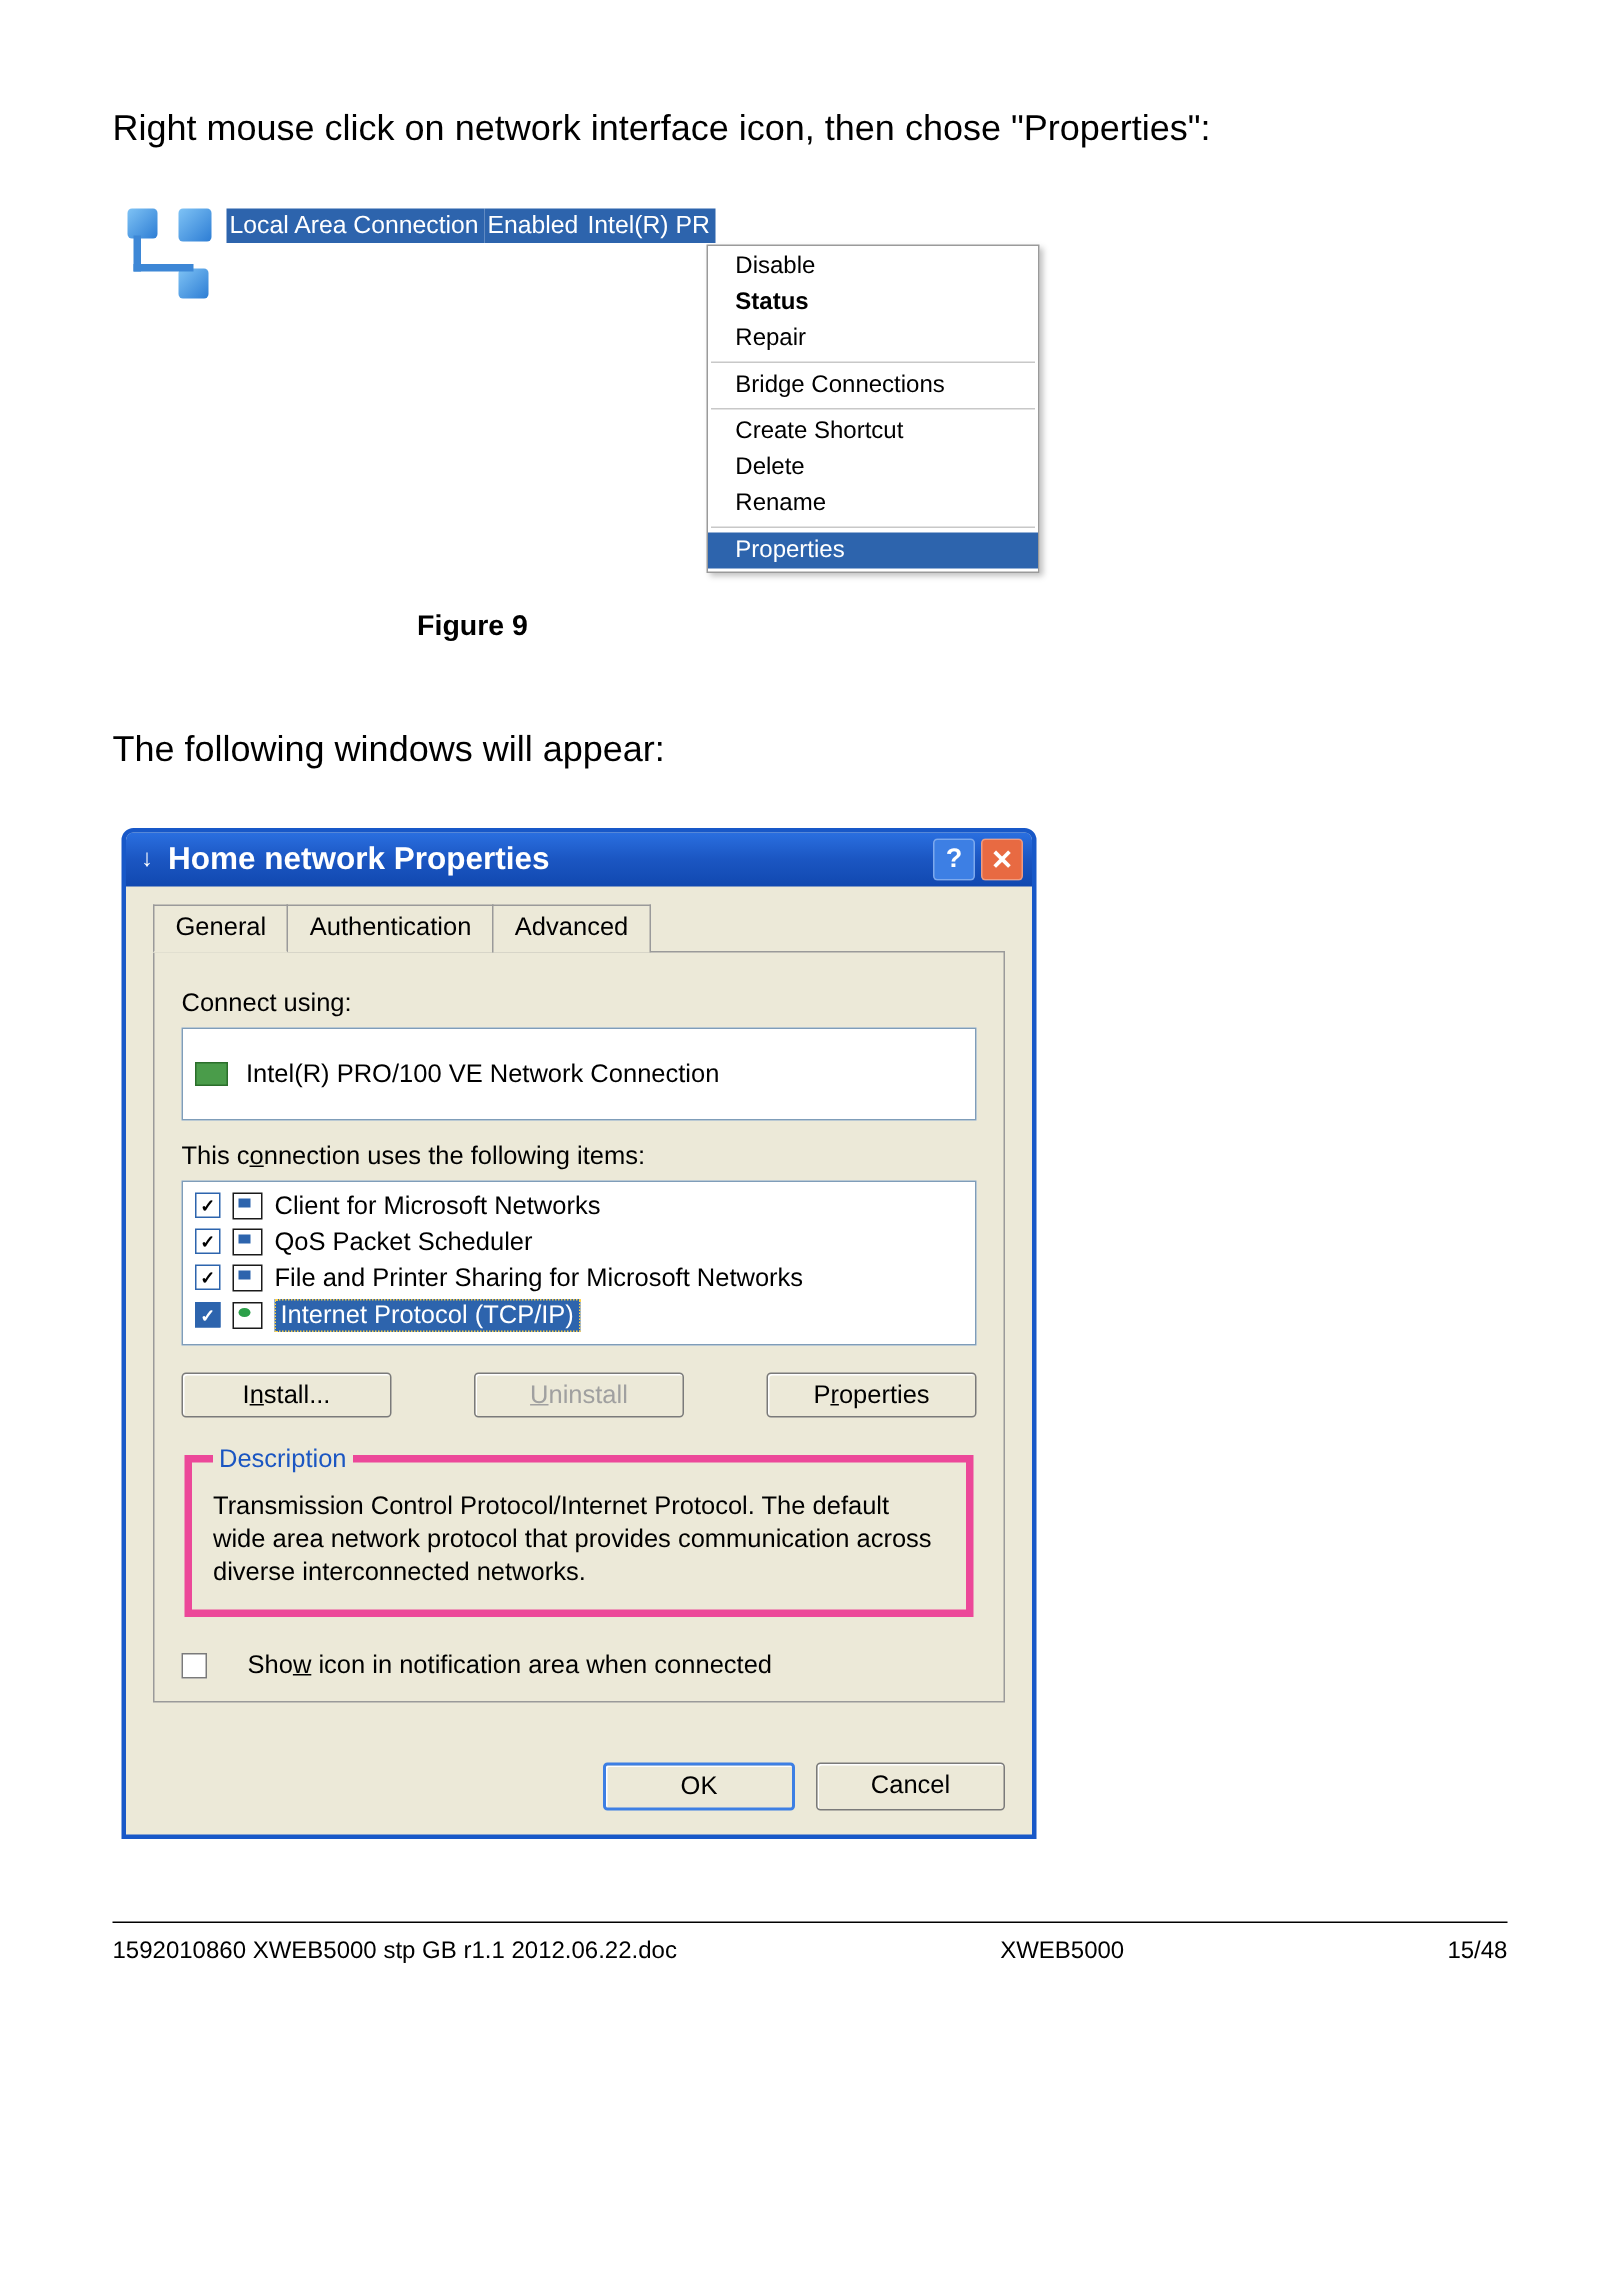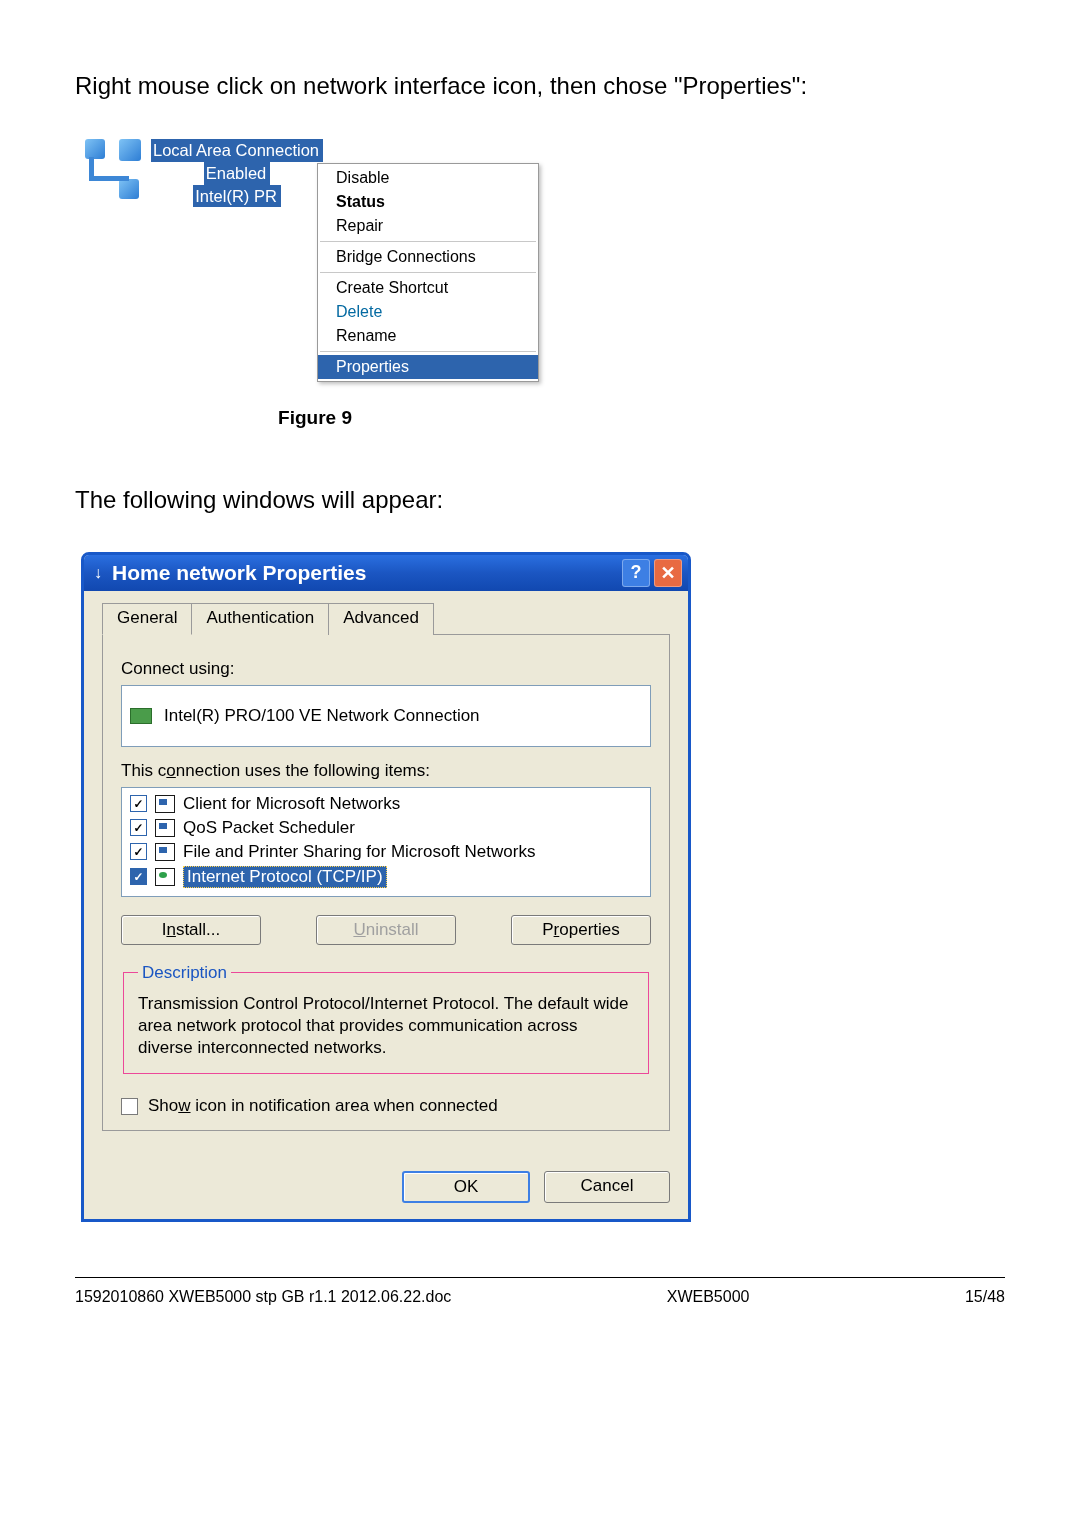--- a/index.html
+++ b/index.html
@@ -53,41 +53,41 @@
     font-family: Tahoma, Arial, sans-serif;
     font-size: 16.5px;
     line-height: 1.25;
     color:#ffffff;
     background:#2d64ad;
     padding:1px 4px 1px 2px;
     display:inline-block;
   }
   .conn-labels {
     display:flex;
-    flex-direction:column;
-    align-items:center;
+    flex-direction:row;
+    align-items:flex-end;
     margin-top:2px;
   }
   .ctx-menu {
     width: 220px;
     background:#ffffff;
     border:1px solid #9a9a9a;
     box-shadow: 2px 2px 4px rgba(0,0,0,.25);
     font-family: Tahoma, Arial, sans-serif;
     font-size: 16px;
     padding: 2px 0;
     margin-left: -6px;
     margin-top: 26px;
   }
   .ctx-item {
     padding: 3px 18px;
     white-space: nowrap;
   }
   .ctx-item.bold { font-weight: bold; }
-  .ctx-item.disabled { color:#0369a1; }
+  .ctx-item.disabled { color:#000000; }
   .ctx-item.selected {
     background:#2d64ad;
     color:#ffffff;
   }
   .ctx-sep {
     height:0;
     border-top:1px solid #c8c8c8;
     margin:3px 2px;
   }
   .fig-caption {
@@ -219,30 +219,30 @@
     background:#2d64ad;
   }
   .li-icon.net::after { background:#2da04a; border-radius:50%; }
   .li-row.selected span.li-text {
     background:#2d64ad;
     color:#ffffff;
     border:1px dotted #ffd24a;
     padding:0 3px;
   }
   fieldset.desc {
-    border:1px solid #ec4899;
+    border:5px solid #ec4899;
     margin-top:18px;
     padding:10px 14px 14px 14px;
   }
   fieldset.desc legend { color:#1b56c2; font-size:17px; padding:0 4px; }
   .desc-text { font-size:17px; line-height:1.3; }
   .showicon-row {
     display:flex;
     align-items:center;
-    gap:10px;
+    gap:27px;
     margin-top:22px;
     font-size:17px;
   }
   .showicon-chk {
     width:15px; height:15px;
     border:1px solid #7a7a7a;
     background:#fff;
   }
   .dlg-footer {
     display:flex;

